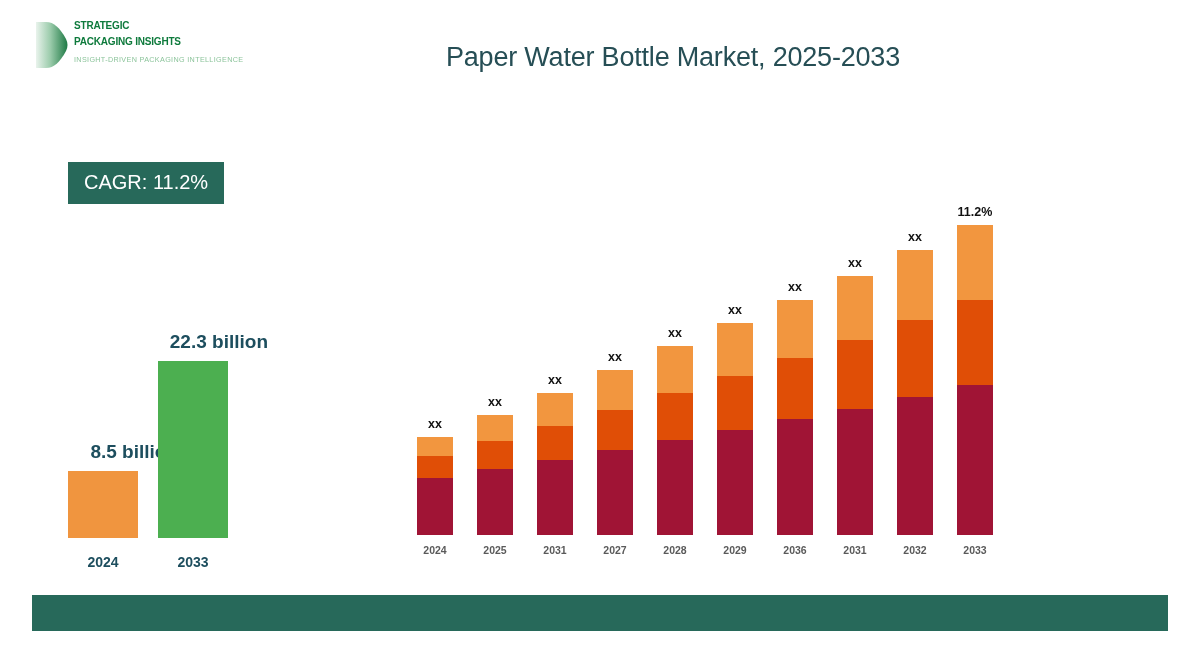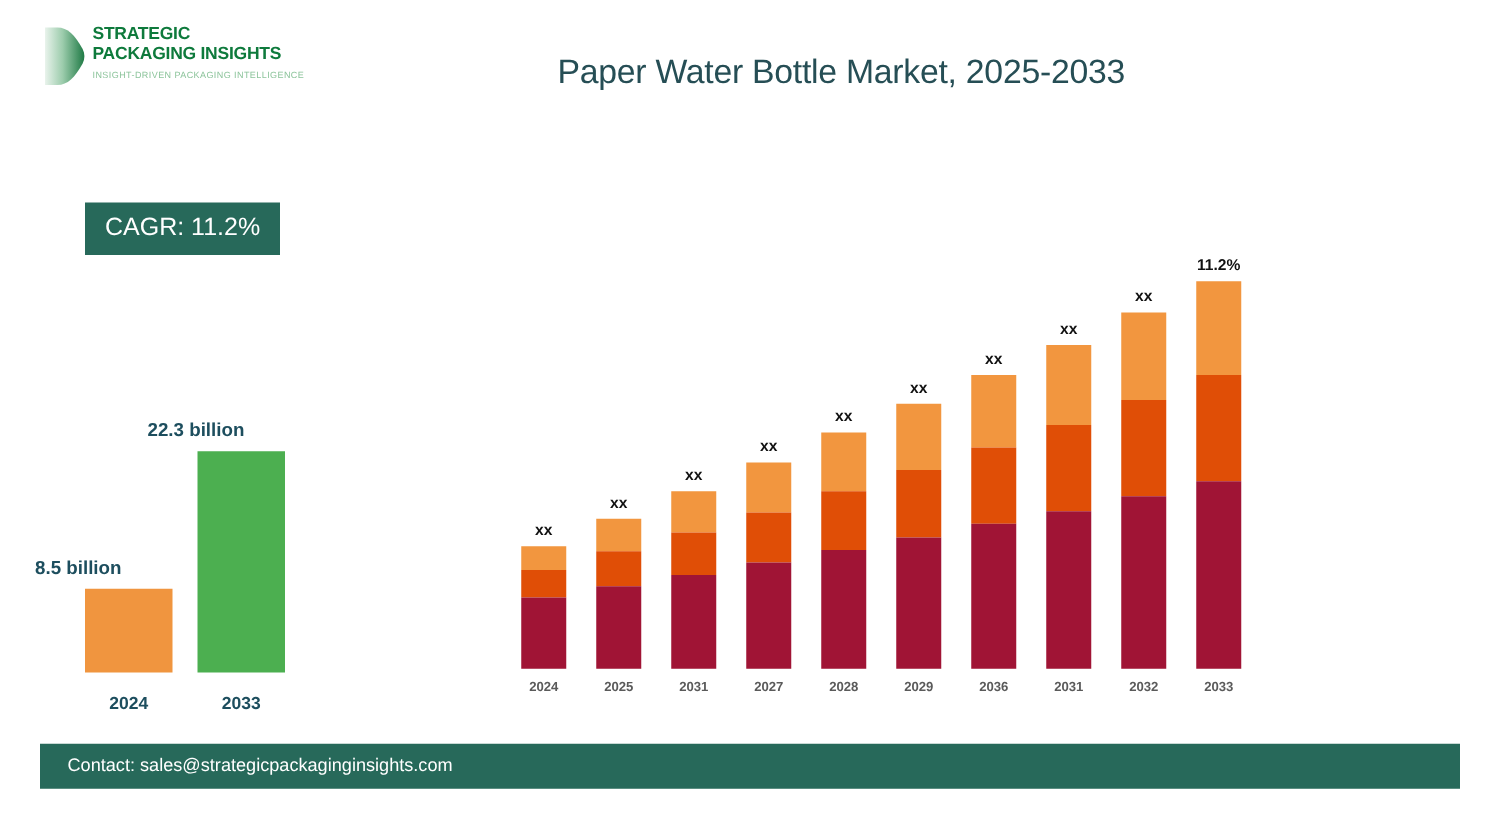--- a/index.html
+++ b/index.html
@@ -33,21 +33,21 @@
     width: 50px;
     height: 54px;
   }
   #logo-text {
     position: absolute;
     left: 46px;
     top: 2px;
     width: 205px;
   }
   .logo-line {
-    font-size: 14px;
+    font-size: 10px;
     font-weight: bold;
     letter-spacing: -0.2px;
     color: #0E7A3C;
     line-height: 16px;
     white-space: nowrap;
   }
   #logo-tagline {
     font-size: 7.2px;
     letter-spacing: 0.35px;
     color: #8CC49B;
@@ -101,22 +101,22 @@
   }
   .cmp-bar-wrap { position: absolute; bottom: 42px; }
   .cmp-bar {
     position: absolute;
     bottom: 0;
     width: 70px;
   }
   .cmp-value {
     position: absolute;
     width: 150px;
-    text-align: left;
-    font-size: 15px;
+    text-align: right;
+    font-size: 19px;
     font-weight: bold;
     color: #1D4E5E;
     white-space: nowrap;
   }
   .cmp-year {
     position: absolute;
     bottom: 10px;
     width: 70px;
     text-align: center;
     font-size: 14px;
@@ -313,16 +313,15 @@
           <div class="seg" style="height: 75px; background: rgb(242, 150, 63);"></div>
           <div class="seg" style="height: 85px; background: rgb(224, 78, 6);"></div>
           <div class="seg" style="height: 150px; background: rgb(160, 20, 53);"></div>
         </div>
         <div class="bar-top-label" style="bottom: 341px;">11.2%</div>
         <div class="bar-year">2033</div>
       </div>
     </div>
 
   <div id="footer">
-    <div class="footer-text">Contact: sales@strategicpackaginginsights.com</div>
   </div>
 
 </div>
 
 </body></html>

